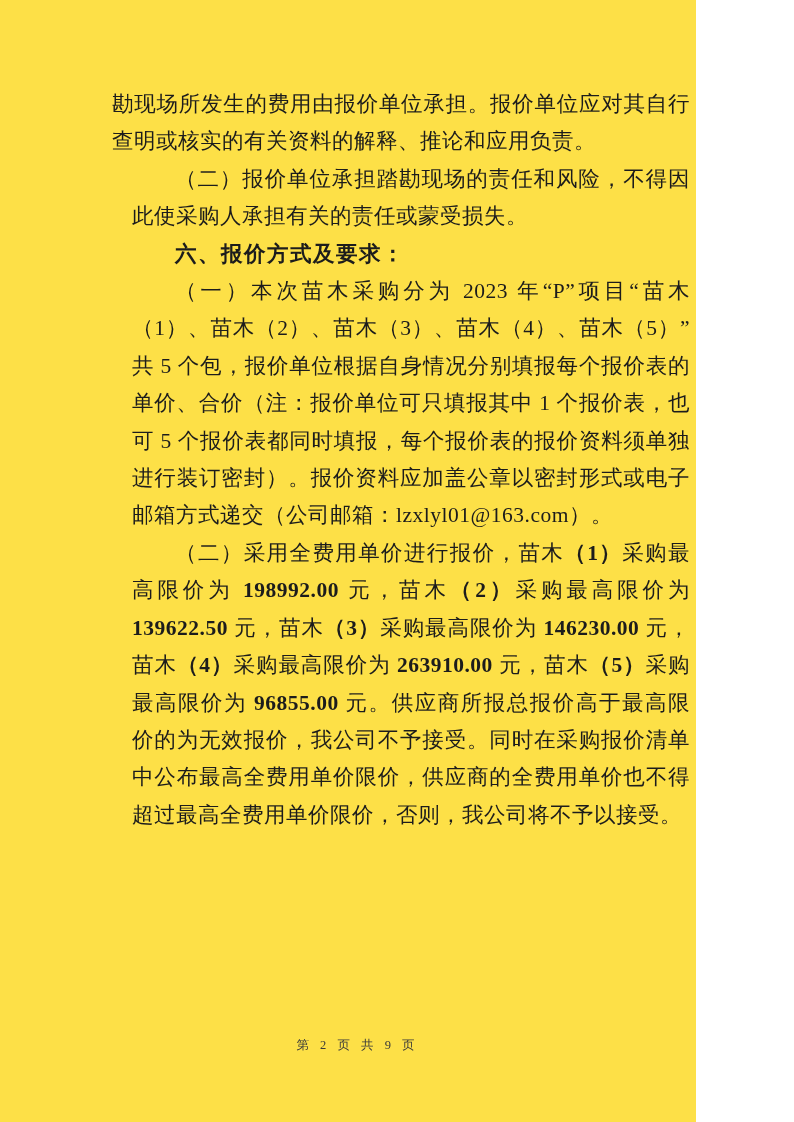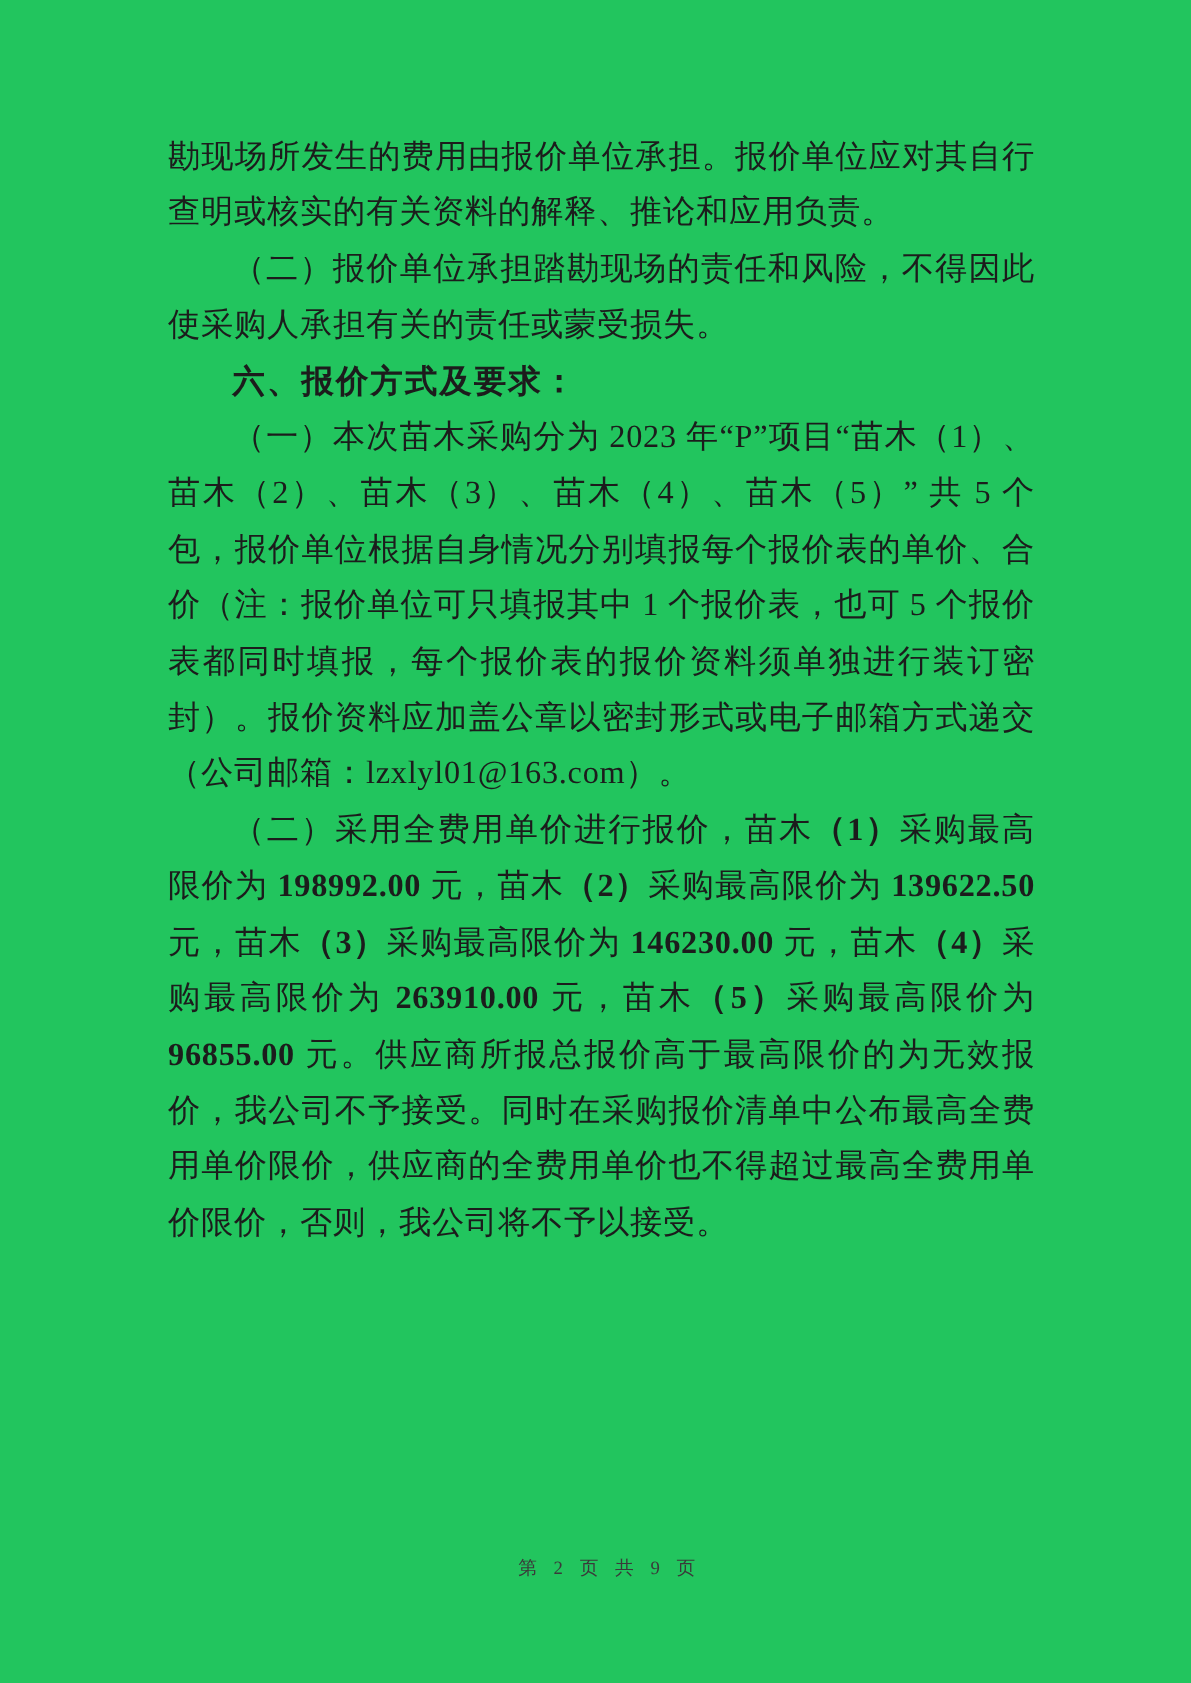--- a/index.html
+++ b/index.html
@@ -2,42 +2,43 @@
 <html><head>
 <meta charset="utf-8">
 <style>
   html, body {
     margin: 0;
     padding: 0;
     background: #ffffff;
   }
   .page {
     position: relative;
-    width: 794px;
+    width: 696px;
     height: 1122px;
-    background: #22c55e;
+    background: #fde047;
     overflow: hidden;
     font-family: "Liberation Serif", "DejaVu Serif", serif;
     color: #1c1c1c;
   }
   .content {
     position: absolute;
     left: 112px;
     top: 86px;
     width: 578px;
     text-align: justify;
   }
   p.para {
     margin: 0;
     font-size: 21.5px;
     line-height: 37.4px;
     letter-spacing: 0.5px;
   }
   p.para.indent {
     text-indent: 43px;
+    margin-left: 20px;
   }
   p.para.heading span {
     font-family: Liberation Serif, serif;
     font-weight: bold;
     letter-spacing: 1.5px;
   }
   .bold {
     font-weight: bold;
   }
   .underline {

